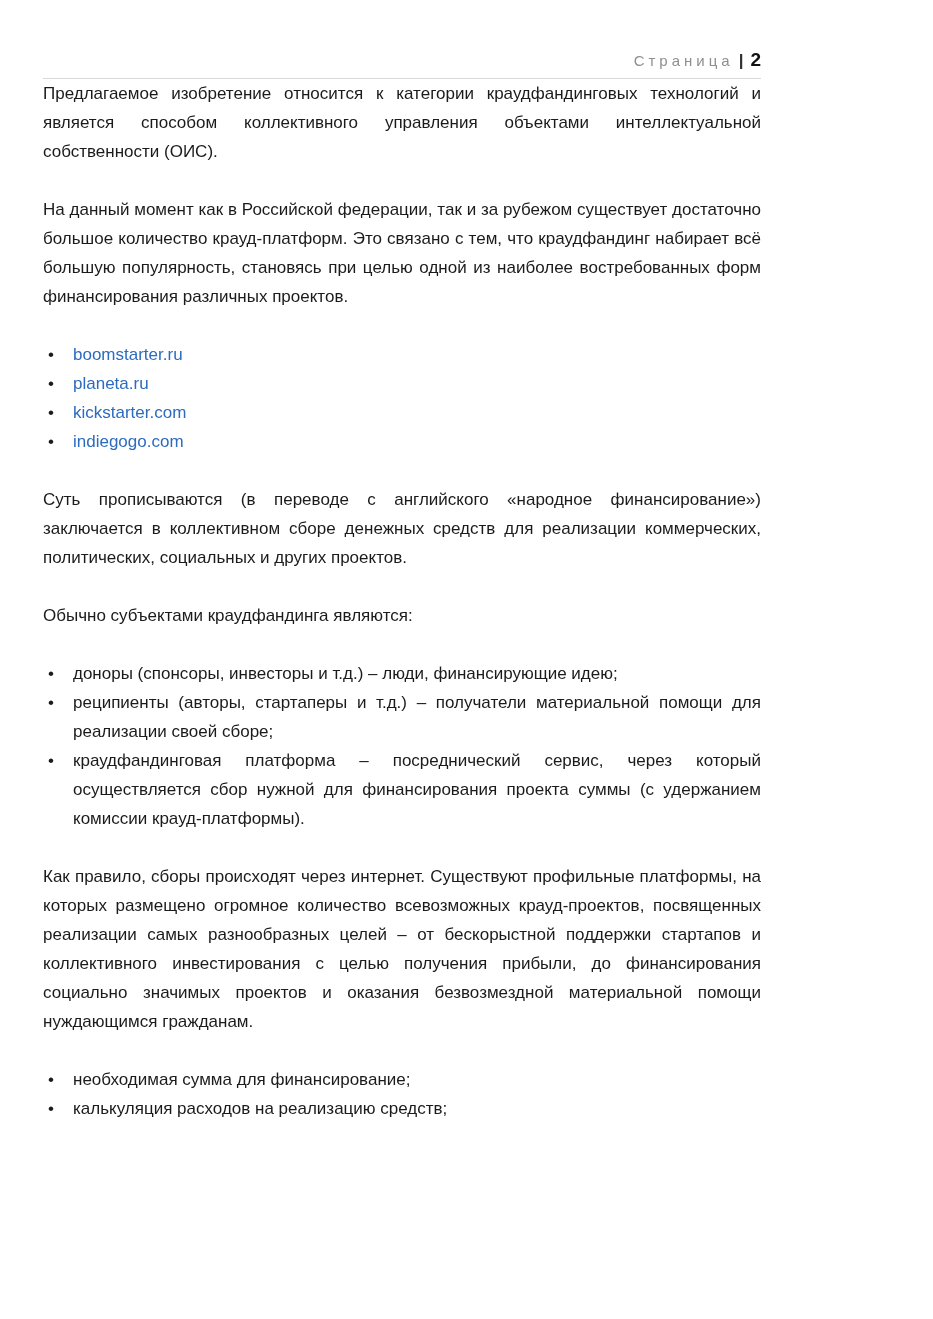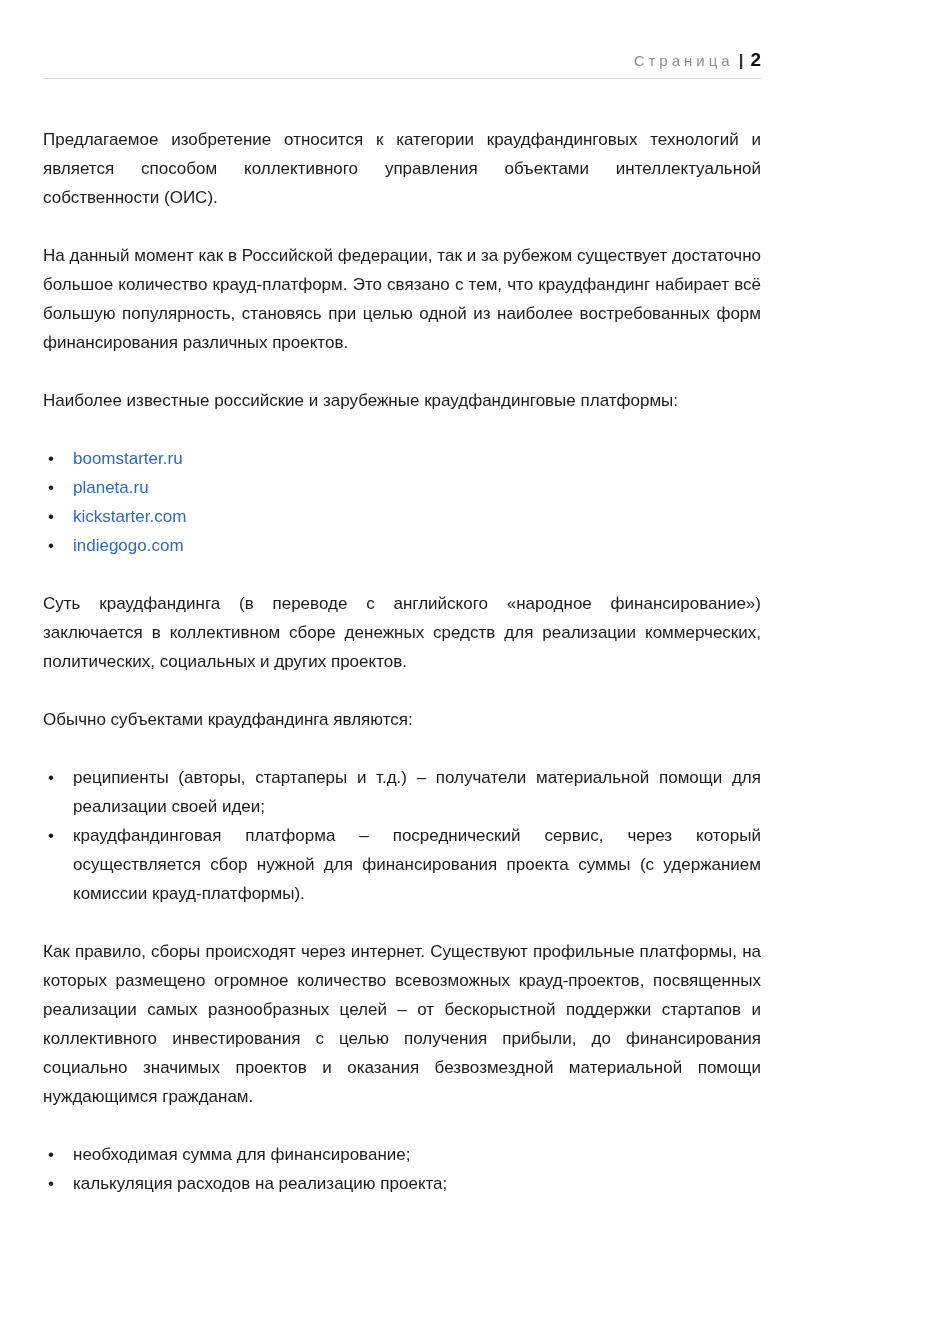--- a/index.html
+++ b/index.html
@@ -34,21 +34,21 @@
   .hdr-num {
     color: var(--page-number, #111111);
     font-weight: bold;
     font-size: 19px;
     margin-left: 7px;
   }
   .rule {
     border-bottom: 1px solid var(--rule, #d9d9d9);
     margin-top: 7px;
   }
-  main { margin-top: 46px; }
+  main { }
   .para, .bullets {
     font-size: 17px;
     line-height: 29px;
     color: var(--text, #1b1b1b);
     text-align: justify;
     margin-bottom: 29px;
   }
   .bullets { list-style: none; }
   .bullets li {
     position: relative;
@@ -70,32 +70,32 @@
 <body>
 
 <div class="page">
   <header class="hdr">
     <span class="hdr-label">Страница</span><span class="hdr-sep">|</span><span class="hdr-num">2</span>
   </header>
   <div class="rule"></div>
   <main>
       <p class="para">Предлагаемое изобретение относится к категории краудфандинговых технологий и является способом коллективного управления объектами интеллектуальной собственности (ОИС).</p>
       <p class="para">На данный момент как в Российской федерации, так и за рубежом существует достаточно большое количество крауд-платформ. Это связано с тем, что краудфандинг набирает всё большую популярность, становясь при целью одной из наиболее востребованных форм финансирования различных проектов.</p>
-      <p class="para">Наиболее известные российские и зарубежные краудфандинговые платформы:</p>
       <ul class="bullets">
         <li><a href="#" class="doc-link">boomstarter.ru</a></li>
         <li><a href="#" class="doc-link">planeta.ru</a></li>
         <li><a href="#" class="doc-link">kickstarter.com</a></li>
         <li><a href="#" class="doc-link">indiegogo.com</a></li>
       </ul>
-      <p class="para">Суть краудфандинга (в переводе с английского «народное финансирование») заключается в коллективном сборе денежных средств для реализации коммерческих, политических, социальных и других проектов.</p>
+      <p class="para">Суть прописываются (в переводе с английского «народное финансирование») заключается в коллективном сборе денежных средств для реализации коммерческих, политических, социальных и других проектов.</p>
       <p class="para">Обычно субъектами краудфандинга являются:</p>
       <ul class="bullets">
-        <li>реципиенты (авторы, стартаперы и т.д.) – получатели материальной помощи для реализации своей идеи;</li>
+        <li>доноры (спонсоры, инвесторы и т.д.) – люди, финансирующие идею;</li>
+        <li>реципиенты (авторы, стартаперы и т.д.) – получатели материальной помощи для реализации своей сборе;</li>
         <li>краудфандинговая платформа – посреднический сервис, через который осуществляется сбор нужной для финансирования проекта суммы (с удержанием комиссии крауд-платформы).</li>
       </ul>
       <p class="para">Как правило, сборы происходят через интернет. Существуют профильные платформы, на которых размещено огромное количество всевозможных крауд-проектов, посвященных реализации самых разнообразных целей – от бескорыстной поддержки стартапов и коллективного инвестирования с целью получения прибыли, до финансирования социально значимых проектов и оказания безвозмездной материальной помощи нуждающимся гражданам.</p>
       <ul class="bullets">
         <li>необходимая сумма для финансирование;</li>
-        <li>калькуляция расходов на реализацию проекта;</li>
+        <li>калькуляция расходов на реализацию средств;</li>
       </ul>
     </main>
 </div>
 
 </body></html>

